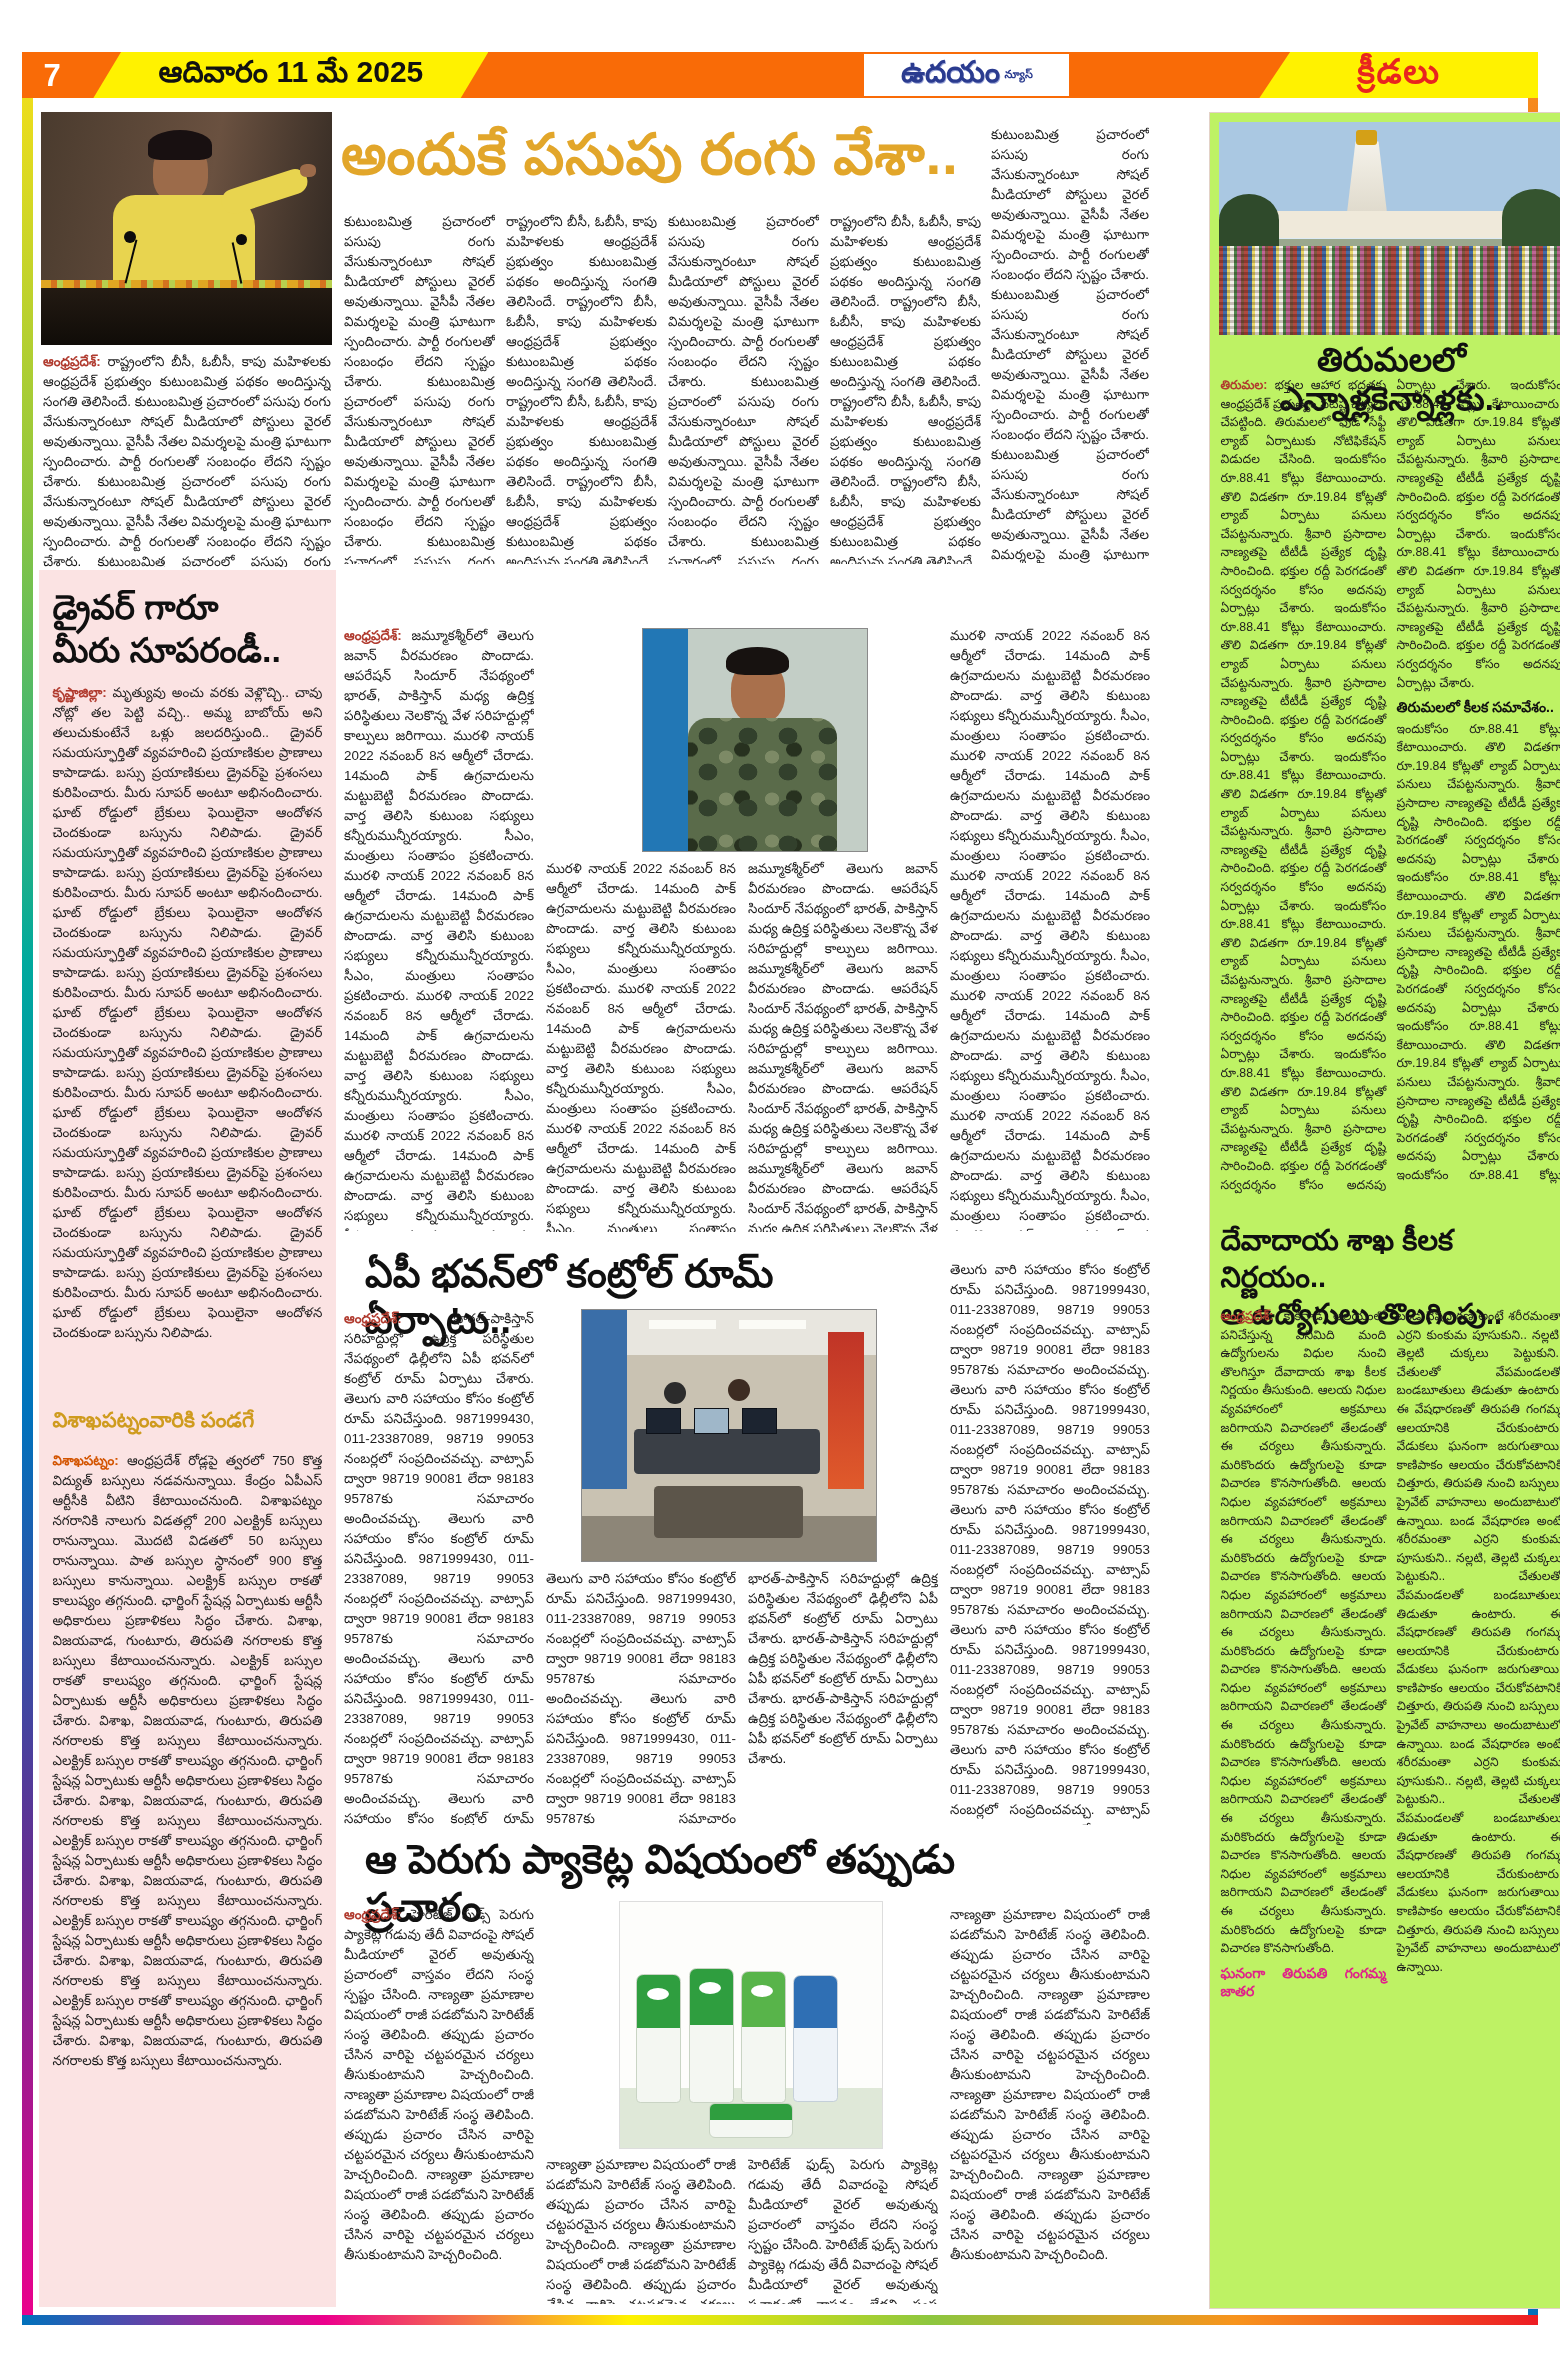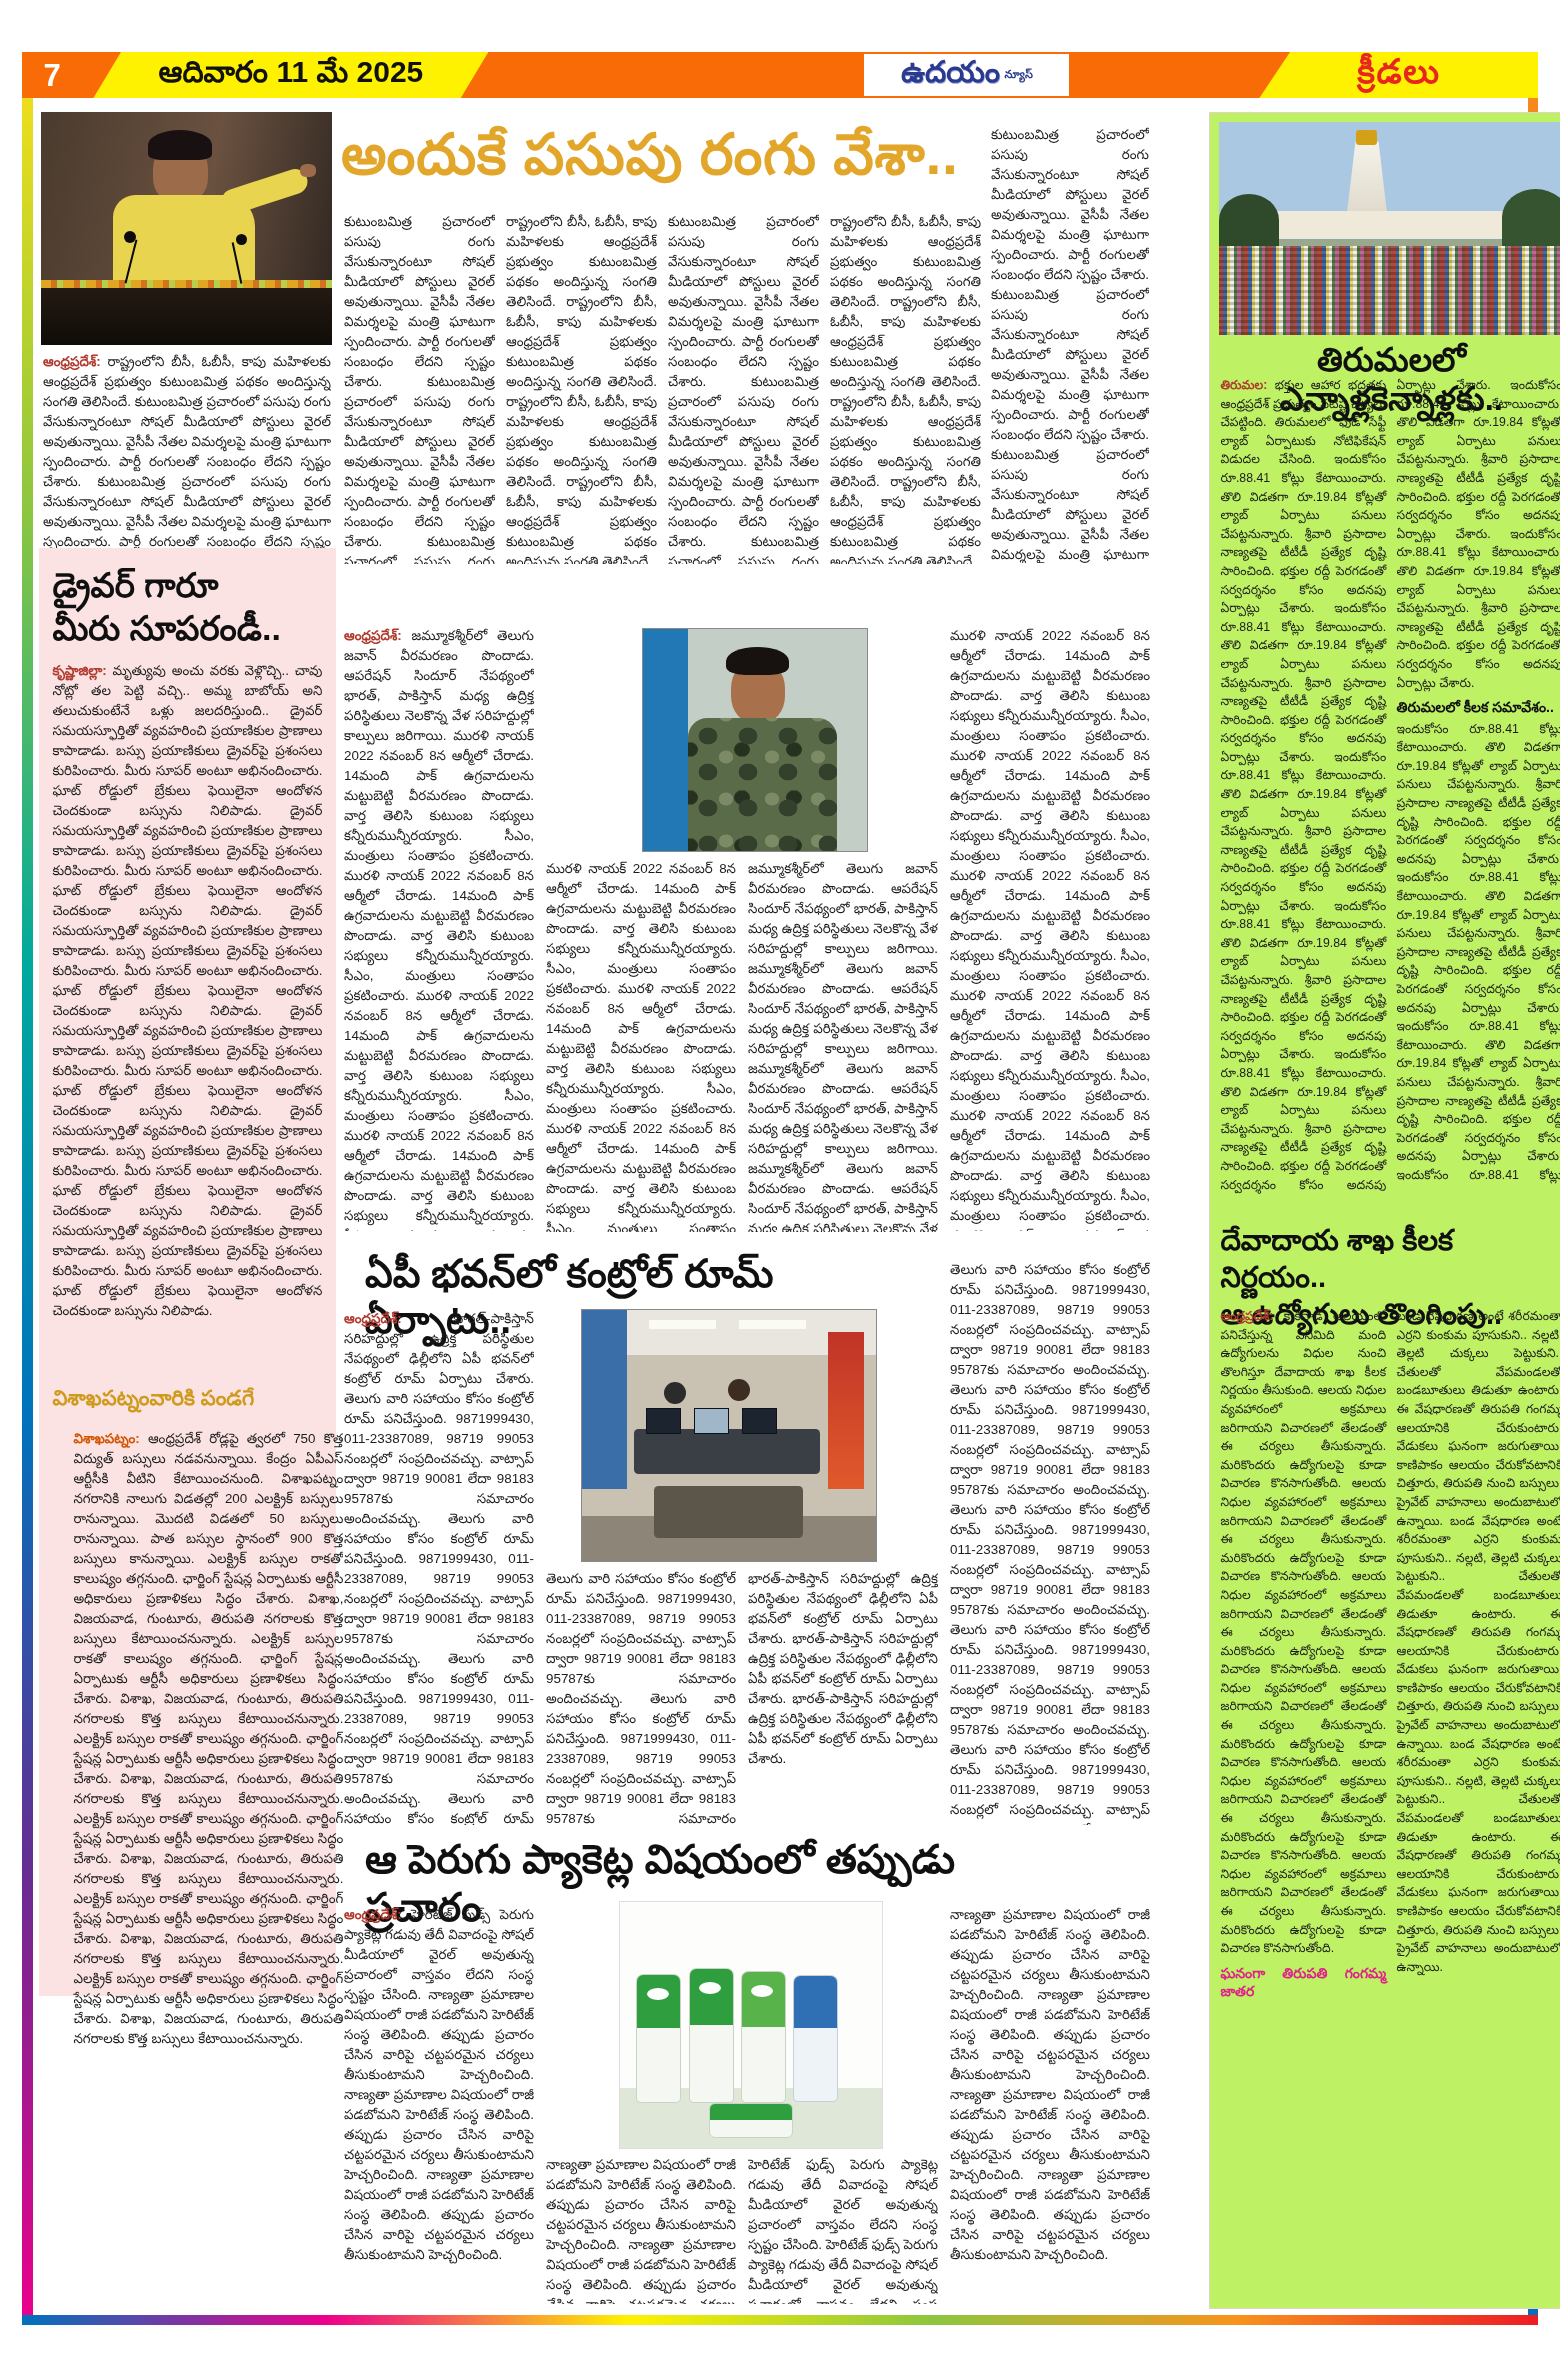--- a/index.html
+++ b/index.html
@@ -72,32 +72,32 @@
     <div class="abs" style="left:195px;top:130px;width:2.2px;height:42px;background:#090909;transform:rotate(-12deg);"></div>
     <div class="abs" style="left:195px;top:122px;width:11.2px;height:11.2px;border-radius:50%;background:#0c0c0c;"></div>
   </div>
 
   <div class="abs body-t" style="left:43px;top:352px;width:288px;height:215px;">
     <span class="dl">ఆంధ్రప్రదేశ్:</span>
     <span>రాష్ట్రంలోని బీసీ, ఓబీసీ, కాపు మహిళలకు ఆంధ్రప్రదేశ్ ప్రభుత్వం కుటుంబమిత్ర పథకం అందిస్తున్న సంగతి తెలిసిందే.</span>
     <span> కుటుంబమిత్ర ప్రచారంలో పసుపు రంగు వేసుకున్నారంటూ సోషల్ మీడియాలో పోస్టులు వైరల్ అవుతున్నాయి. వైసీపీ నేతల విమర్శలపై మంత్రి ఘాటుగా స్పందించారు. పార్టీ రంగులతో సంబంధం లేదని స్పష్టం చేశారు. కుటుంబమిత్ర ప్రచారంలో పసుపు రంగు వేసుకున్నారంటూ సోషల్ మీడియాలో పోస్టులు వైరల్ అవుతున్నాయి. వైసీపీ నేతల విమర్శలపై మంత్రి ఘాటుగా స్పందించారు. పార్టీ రంగులతో సంబంధం లేదని స్పష్టం చేశారు. కుటుంబమిత్ర ప్రచారంలో పసుపు రంగు వేసుకున్నారంటూ సోషల్ మీడియాలో పోస్టులు వైరల్ అవుతున్నాయి. వైసీపీ నేతల విమర్శలపై మంత్రి ఘాటుగా స్పందించారు. పార్టీ రంగులతో సంబంధం లేదని స్పష్టం చేశారు.</span>
   </div>
 
-  <div class="abs panel-pink" style="left:39px;top:548px;width:297px;height:1448px;">
+  <div class="abs panel-pink" style="left:39px;top:570px;width:297px;height:1737px;">
     <div class="abs h-black" style="left:13.4px;top:16.4px;width:268px;font-size:34px;line-height:43px;">
       <div>డ్రైవర్ గారూ</div>
       <div>మీరు సూపరండీ..</div>
     </div>
     <div class="abs body-t" style="left:13.4px;top:113px;width:270px;height:710px;">
       <span class="dl">కృష్ణాజిల్లా:</span>
       <span>మృత్యువు అంచు వరకు వెళ్లొచ్చి.. చావు నోట్లో తల పెట్టి వచ్చి.. అమ్మ బాబోయ్ అని తలుచుకుంటేనే ఒళ్లు జలదరిస్తుంది..</span>
       <span> డ్రైవర్ సమయస్ఫూర్తితో వ్యవహరించి ప్రయాణికుల ప్రాణాలు కాపాడాడు. బస్సు ప్రయాణికులు డ్రైవర్‌పై ప్రశంసలు కురిపించారు. మీరు సూపర్ అంటూ అభినందించారు. ఘాట్ రోడ్డులో బ్రేకులు ఫెయిలైనా ఆందోళన చెందకుండా బస్సును నిలిపాడు. డ్రైవర్ సమయస్ఫూర్తితో వ్యవహరించి ప్రయాణికుల ప్రాణాలు కాపాడాడు. బస్సు ప్రయాణికులు డ్రైవర్‌పై ప్రశంసలు కురిపించారు. మీరు సూపర్ అంటూ అభినందించారు. ఘాట్ రోడ్డులో బ్రేకులు ఫెయిలైనా ఆందోళన చెందకుండా బస్సును నిలిపాడు. డ్రైవర్ సమయస్ఫూర్తితో వ్యవహరించి ప్రయాణికుల ప్రాణాలు కాపాడాడు. బస్సు ప్రయాణికులు డ్రైవర్‌పై ప్రశంసలు కురిపించారు. మీరు సూపర్ అంటూ అభినందించారు. ఘాట్ రోడ్డులో బ్రేకులు ఫెయిలైనా ఆందోళన చెందకుండా బస్సును నిలిపాడు. డ్రైవర్ సమయస్ఫూర్తితో వ్యవహరించి ప్రయాణికుల ప్రాణాలు కాపాడాడు. బస్సు ప్రయాణికులు డ్రైవర్‌పై ప్రశంసలు కురిపించారు. మీరు సూపర్ అంటూ అభినందించారు. ఘాట్ రోడ్డులో బ్రేకులు ఫెయిలైనా ఆందోళన చెందకుండా బస్సును నిలిపాడు. డ్రైవర్ సమయస్ఫూర్తితో వ్యవహరించి ప్రయాణికుల ప్రాణాలు కాపాడాడు. బస్సు ప్రయాణికులు డ్రైవర్‌పై ప్రశంసలు కురిపించారు. మీరు సూపర్ అంటూ అభినందించారు. ఘాట్ రోడ్డులో బ్రేకులు ఫెయిలైనా ఆందోళన చెందకుండా బస్సును నిలిపాడు. డ్రైవర్ సమయస్ఫూర్తితో వ్యవహరించి ప్రయాణికుల ప్రాణాలు కాపాడాడు. బస్సు ప్రయాణికులు డ్రైవర్‌పై ప్రశంసలు కురిపించారు. మీరు సూపర్ అంటూ అభినందించారు. ఘాట్ రోడ్డులో బ్రేకులు ఫెయిలైనా ఆందోళన చెందకుండా బస్సును నిలిపాడు.</span>
     </div>
     <div class="abs h-gold" style="left:13.4px;top:832px;width:270px;">విశాఖపట్నంవారికి పండగే</div>
-    <div class="abs body-t" style="left:13.4px;top:881px;width:270px;height:841px;margin-left:21px;">
+    <div class="abs body-t" style="left:13.4px;top:881px;width:270px;height:841px;">
       <span class="dl-or">విశాఖపట్నం:</span>
       <span>ఆంధ్రప్రదేశ్ రోడ్లపై త్వరలో 750 కొత్త విద్యుత్ బస్సులు నడవనున్నాయి. కేంద్రం ఏపీఎస్ ఆర్టీసీకి వీటిని కేటాయించనుంది. విశాఖపట్నం నగరానికి నాలుగు విడతల్లో 200 ఎలక్ట్రిక్ బస్సులు రానున్నాయి. మొదటి విడతలో 50 బస్సులు రానున్నాయి. పాత బస్సుల స్థానంలో 900 కొత్త బస్సులు కానున్నాయి.</span>
       <span> ఎలక్ట్రిక్ బస్సుల రాకతో కాలుష్యం తగ్గనుంది. ఛార్జింగ్ స్టేషన్ల ఏర్పాటుకు ఆర్టీసీ అధికారులు ప్రణాళికలు సిద్ధం చేశారు. విశాఖ, విజయవాడ, గుంటూరు, తిరుపతి నగరాలకు కొత్త బస్సులు కేటాయించనున్నారు. ఎలక్ట్రిక్ బస్సుల రాకతో కాలుష్యం తగ్గనుంది. ఛార్జింగ్ స్టేషన్ల ఏర్పాటుకు ఆర్టీసీ అధికారులు ప్రణాళికలు సిద్ధం చేశారు. విశాఖ, విజయవాడ, గుంటూరు, తిరుపతి నగరాలకు కొత్త బస్సులు కేటాయించనున్నారు. ఎలక్ట్రిక్ బస్సుల రాకతో కాలుష్యం తగ్గనుంది. ఛార్జింగ్ స్టేషన్ల ఏర్పాటుకు ఆర్టీసీ అధికారులు ప్రణాళికలు సిద్ధం చేశారు. విశాఖ, విజయవాడ, గుంటూరు, తిరుపతి నగరాలకు కొత్త బస్సులు కేటాయించనున్నారు. ఎలక్ట్రిక్ బస్సుల రాకతో కాలుష్యం తగ్గనుంది. ఛార్జింగ్ స్టేషన్ల ఏర్పాటుకు ఆర్టీసీ అధికారులు ప్రణాళికలు సిద్ధం చేశారు. విశాఖ, విజయవాడ, గుంటూరు, తిరుపతి నగరాలకు కొత్త బస్సులు కేటాయించనున్నారు. ఎలక్ట్రిక్ బస్సుల రాకతో కాలుష్యం తగ్గనుంది. ఛార్జింగ్ స్టేషన్ల ఏర్పాటుకు ఆర్టీసీ అధికారులు ప్రణాళికలు సిద్ధం చేశారు. విశాఖ, విజయవాడ, గుంటూరు, తిరుపతి నగరాలకు కొత్త బస్సులు కేటాయించనున్నారు. ఎలక్ట్రిక్ బస్సుల రాకతో కాలుష్యం తగ్గనుంది. ఛార్జింగ్ స్టేషన్ల ఏర్పాటుకు ఆర్టీసీ అధికారులు ప్రణాళికలు సిద్ధం చేశారు. విశాఖ, విజయవాడ, గుంటూరు, తిరుపతి నగరాలకు కొత్త బస్సులు కేటాయించనున్నారు.</span>
     </div>
   </div>
 
   <div class="abs h-main" style="left:341px;top:121px;width:734px;">అందుకే పసుపు రంగు వేశా..</div>
 
   <div class="abs body-t" style="left:344px;top:212px;width:151px;height:352px;"> కుటుంబమిత్ర ప్రచారంలో పసుపు రంగు వేసుకున్నారంటూ సోషల్ మీడియాలో పోస్టులు వైరల్ అవుతున్నాయి. వైసీపీ నేతల విమర్శలపై మంత్రి ఘాటుగా స్పందించారు. పార్టీ రంగులతో సంబంధం లేదని స్పష్టం చేశారు. కుటుంబమిత్ర ప్రచారంలో పసుపు రంగు వేసుకున్నారంటూ సోషల్ మీడియాలో పోస్టులు వైరల్ అవుతున్నాయి. వైసీపీ నేతల విమర్శలపై మంత్రి ఘాటుగా స్పందించారు. పార్టీ రంగులతో సంబంధం లేదని స్పష్టం చేశారు. కుటుంబమిత్ర ప్రచారంలో పసుపు రంగు వేసుకున్నారంటూ సోషల్ మీడియాలో పోస్టులు వైరల్ అవుతున్నాయి. వైసీపీ నేతల విమర్శలపై మంత్రి ఘాటుగా స్పందించారు. పార్టీ రంగులతో సంబంధం లేదని స్పష్టం చేశారు. కుటుంబమిత్ర ప్రచారంలో పసుపు రంగు వేసుకున్నారంటూ సోషల్ మీడియాలో పోస్టులు వైరల్ అవుతున్నాయి. వైసీపీ నేతల విమర్శలపై మంత్రి ఘాటుగా స్పందించారు. పార్టీ రంగులతో సంబంధం లేదని స్పష్టం చేశారు.</div>
   <div class="abs body-t" style="left:506px;top:212px;width:151px;height:352px;"> రాష్ట్రంలోని బీసీ, ఓబీసీ, కాపు మహిళలకు ఆంధ్రప్రదేశ్ ప్రభుత్వం కుటుంబమిత్ర పథకం అందిస్తున్న సంగతి తెలిసిందే. రాష్ట్రంలోని బీసీ, ఓబీసీ, కాపు మహిళలకు ఆంధ్రప్రదేశ్ ప్రభుత్వం కుటుంబమిత్ర పథకం అందిస్తున్న సంగతి తెలిసిందే. రాష్ట్రంలోని బీసీ, ఓబీసీ, కాపు మహిళలకు ఆంధ్రప్రదేశ్ ప్రభుత్వం కుటుంబమిత్ర పథకం అందిస్తున్న సంగతి తెలిసిందే. రాష్ట్రంలోని బీసీ, ఓబీసీ, కాపు మహిళలకు ఆంధ్రప్రదేశ్ ప్రభుత్వం కుటుంబమిత్ర పథకం అందిస్తున్న సంగతి తెలిసిందే.</div>

